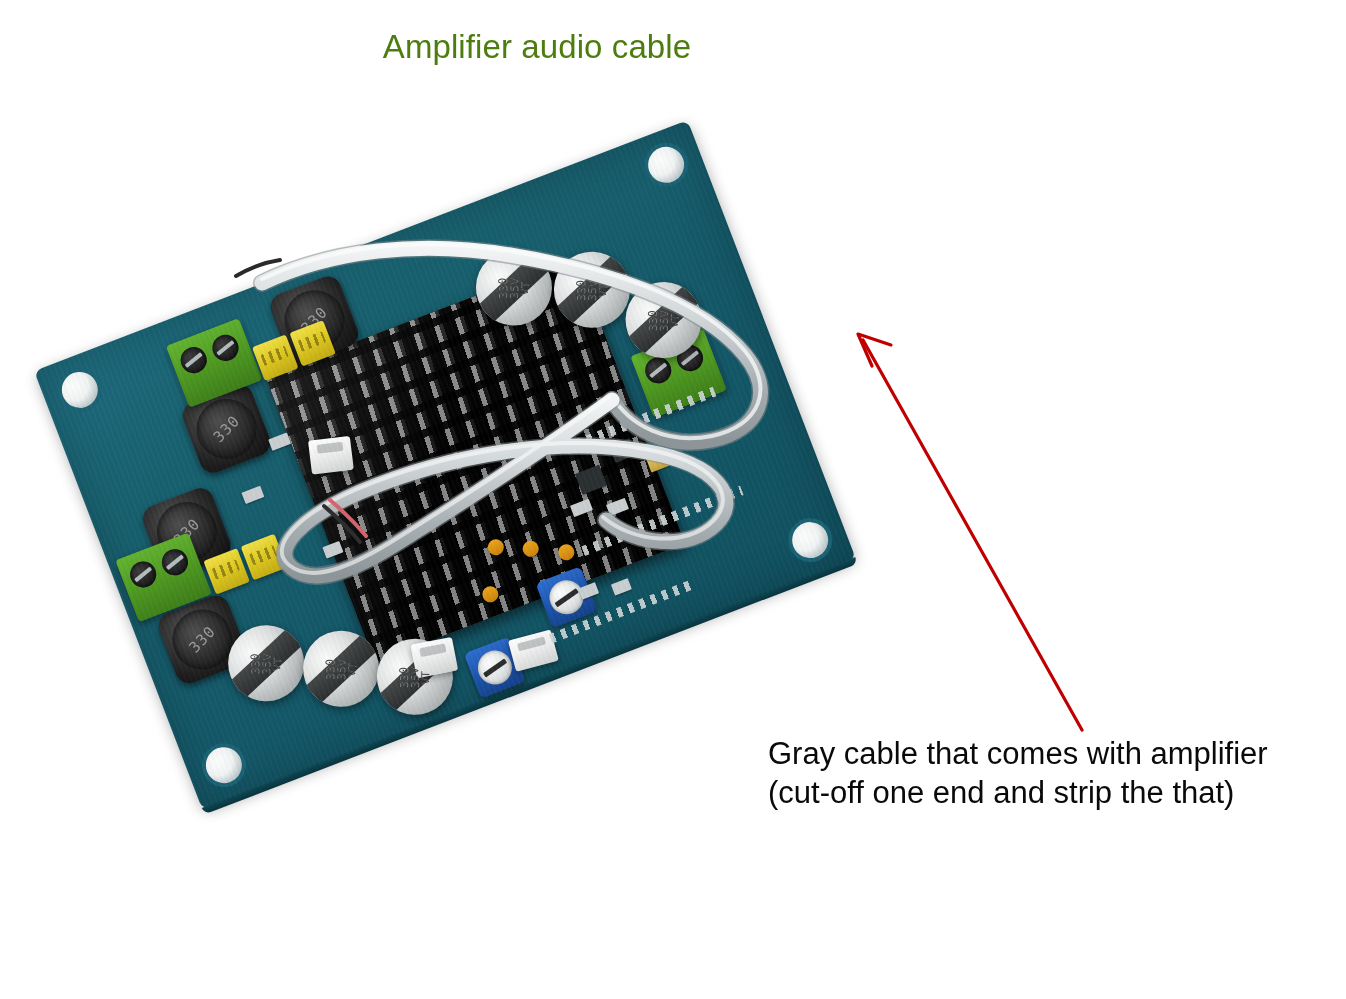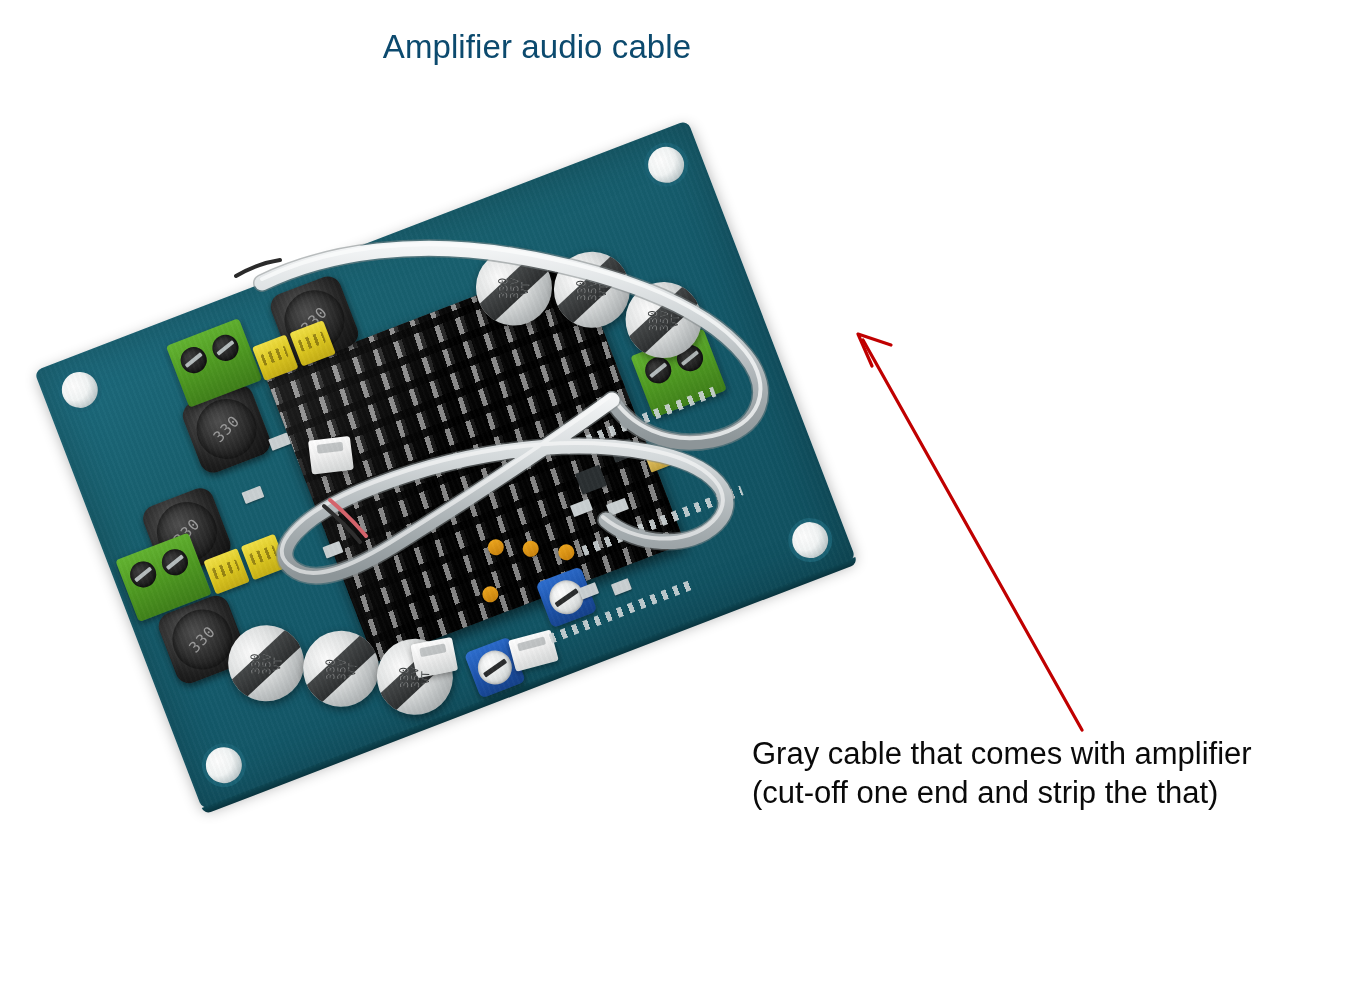--- a/index.html
+++ b/index.html
@@ -18,35 +18,35 @@
 
   
   #title {
     position: absolute;
     left: 0;
     top: 28px;
     width: 1074px;
     text-align: center;
     font-size: 33px;
     font-weight: 400;
-    color: #0c4a6e;
+    color: #4d7c0f;
     letter-spacing: 0.1px;
     white-space: nowrap;
   }
   #caption {
     position: absolute;
     left: 752px;
     top: 734px;
     width: 580px;
     font-size: 31px;
     line-height: 39px;
     font-weight: 400;
     color: #0a0a0a;
   }
-  #caption .cap-line { display: block; white-space: nowrap; }
+  #caption .cap-line { display: block; white-space: nowrap; margin-left: 16px; }
 
   
   #arrow-layer {
     position: absolute;
     left: 0; top: 0;
     width: 1346px; height: 999px;
     pointer-events: none;
   }
 
   

